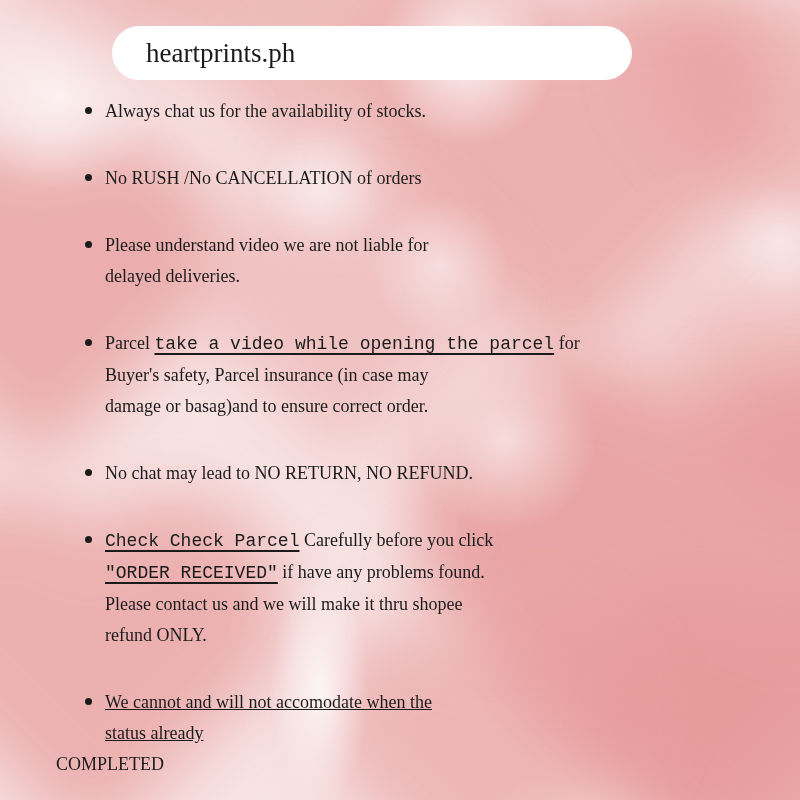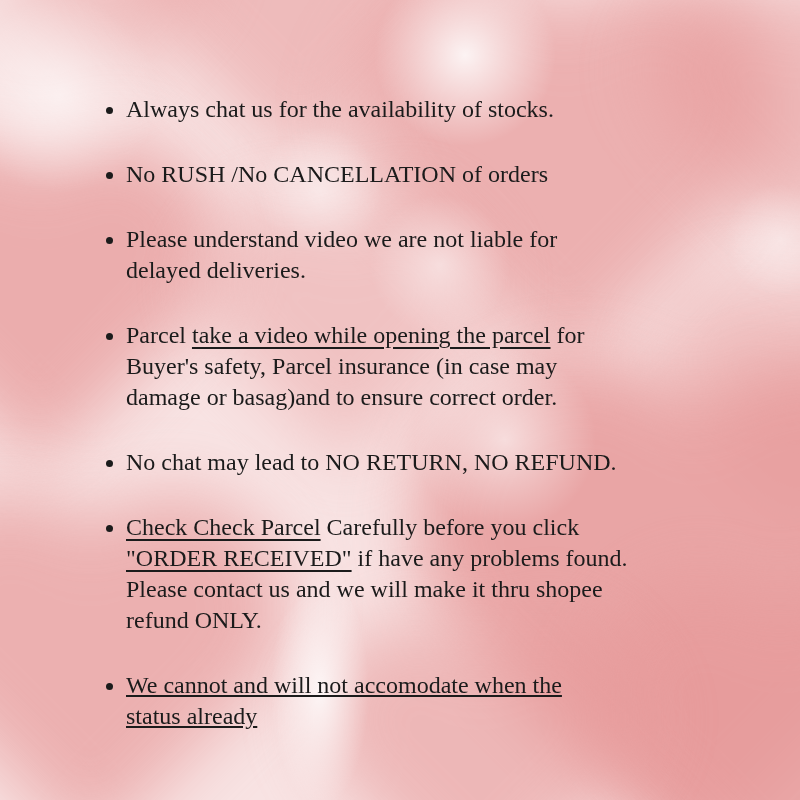--- a/index.html
+++ b/index.html
@@ -54,27 +54,27 @@
   .pill{
     position:absolute;left:112px;top:26px;width:520px;height:54px;
     background:var(--pill-background,#ffffff);border-radius:27px;
     display:flex;align-items:center;padding-left:34px;box-sizing:border-box;
     font-size:27px;color:var(--text,#1b1b1b);
   }
 
   
   .content{
     position:absolute;left:56px;top:94px;width:704px;
-    font-size:24px;line-height:31px;color:var(--text,#1b1b1b);margin-left:21px;
+    font-size:18px;line-height:31px;color:var(--text,#1b1b1b);
   }
   ul.plist{margin:0;padding:0 0 0 49px;list-style:disc outside;}
   ul.plist li{margin:0 0 34px 0;white-space:pre-line;}
   ul.plist li:last-child{margin-bottom:0;text-decoration:underline;}
   ul.plist li::marker{color:var(--text,#1b1b1b);font-size:22px;}
-  .u{text-decoration:underline;text-decoration-thickness:2px;text-underline-offset:4px;}
+  .u{text-decoration:underline;text-decoration-thickness:2px;text-underline-offset:4px;font-family:Liberation Mono, monospace;}
   .overflow{white-space:pre-line;}
 </style>
 </head>
 <body>
 
 <div class="canvas">
 
   <div class="bg">
     <div class="heart hA"></div>
     <div class="heart hA2"></div>
@@ -84,33 +84,37 @@
     <div class="heart hC"></div>
     <div class="heart hD"></div>
     <div class="heart hE"></div>
     <div class="heart hE2"></div>
     <div class="heart hF"></div>
     <div class="heart hH"></div>
   </div>
 
   <div class="glow"></div>
 
+  <div class="pill">
+    <span>heartprints.ph</span>
+  </div>
 
   <div class="content">
     <ul class="plist">
         <li><span>Always chat us for the availability of stocks.</span></li>
         <li><span>No RUSH /No CANCELLATION of orders</span></li>
         <li><span>Please understand video we are not liable for
 delayed deliveries.</span></li>
         <li><span>Parcel </span><span class="u">take a video while opening the parcel</span><span> for
 Buyer's safety, Parcel insurance (in case may
 damage or basag)and to ensure correct order.</span></li>
         <li><span>No chat may lead to NO RETURN, NO REFUND.</span></li>
         <li><span class="u">Check Check Parcel</span><span> Carefully before you click
 </span><span class="u">"ORDER RECEIVED"</span><span> if have any problems found.
 Please contact us and we will make it thru shopee
 refund ONLY.</span></li>
         <li><span>We cannot and will not accomodate when the
 status already</span></li>
       </ul>
+    <div class="overflow">COMPLETED</div>
   </div>
 
 </div>
 
 </body></html>

